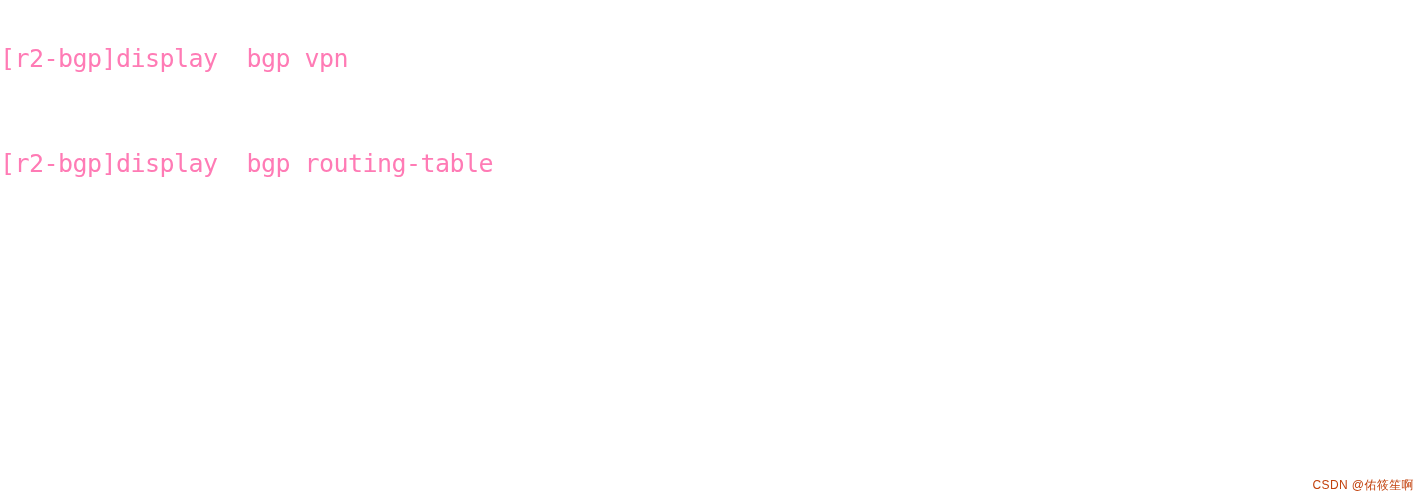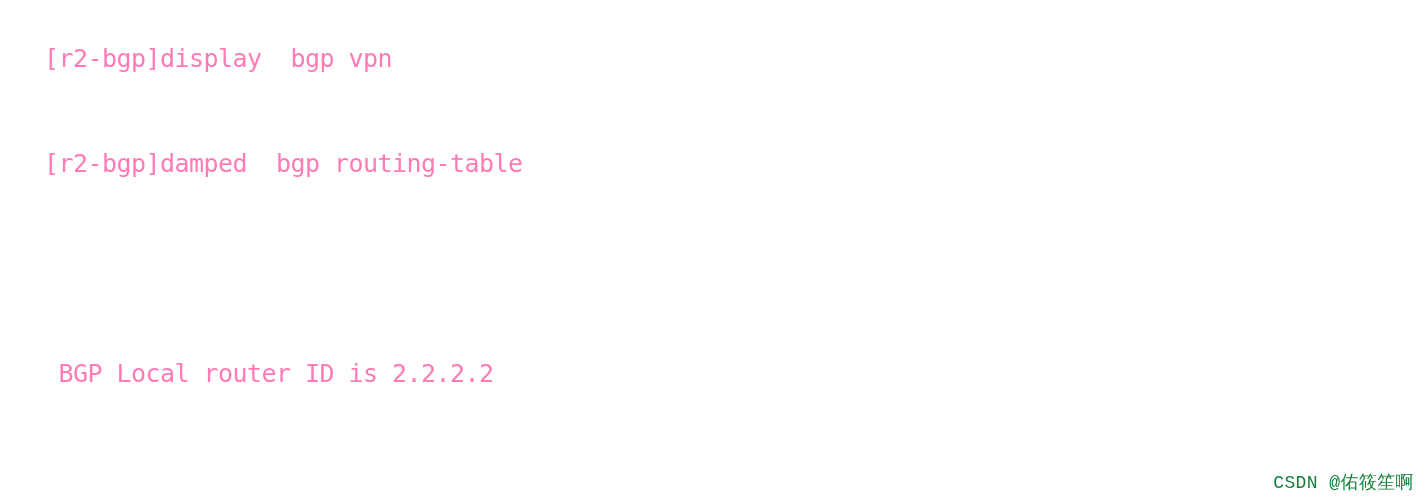--- a/index.html
+++ b/index.html
@@ -23,44 +23,42 @@
     color: #ff7bb5;
     font-size: 25px;
     line-height: 35px;
     letter-spacing: -0.55px;
     white-space: pre;
     -webkit-font-smoothing: antialiased;
   }
   .line {
     height: 35px;
     white-space: pre;
-    padding-left: 44px;
   }
   .blank { height: 35px; }
   .watermark {
     position: absolute;
     right: 14px;
     bottom: 6px;
-    color: #15803d;
-    font-family: Liberation Mono, monospace;
-    font-size: 18px;
+    color: #c2410c;
+    font-family: Liberation Sans, sans-serif;
+    font-size: 12px;
     letter-spacing: 0.4px;
     white-space: nowrap;
   }
 </style>
 </head>
 <body>
 
 <div id="screen">
 
   <div class="term">
     <div class="line">[r2-bgp]display  bgp vpn</div>
-    <div class="line">[r2-bgp]damped  bgp routing-table</div>
+    <div class="line">[r2-bgp]display  bgp routing-table</div>
     <div class="blank"></div>
-    <div class="line"> BGP Local router ID is 2.2.2.2</div>
     
     
     
     
     
     
     
     
     
     

